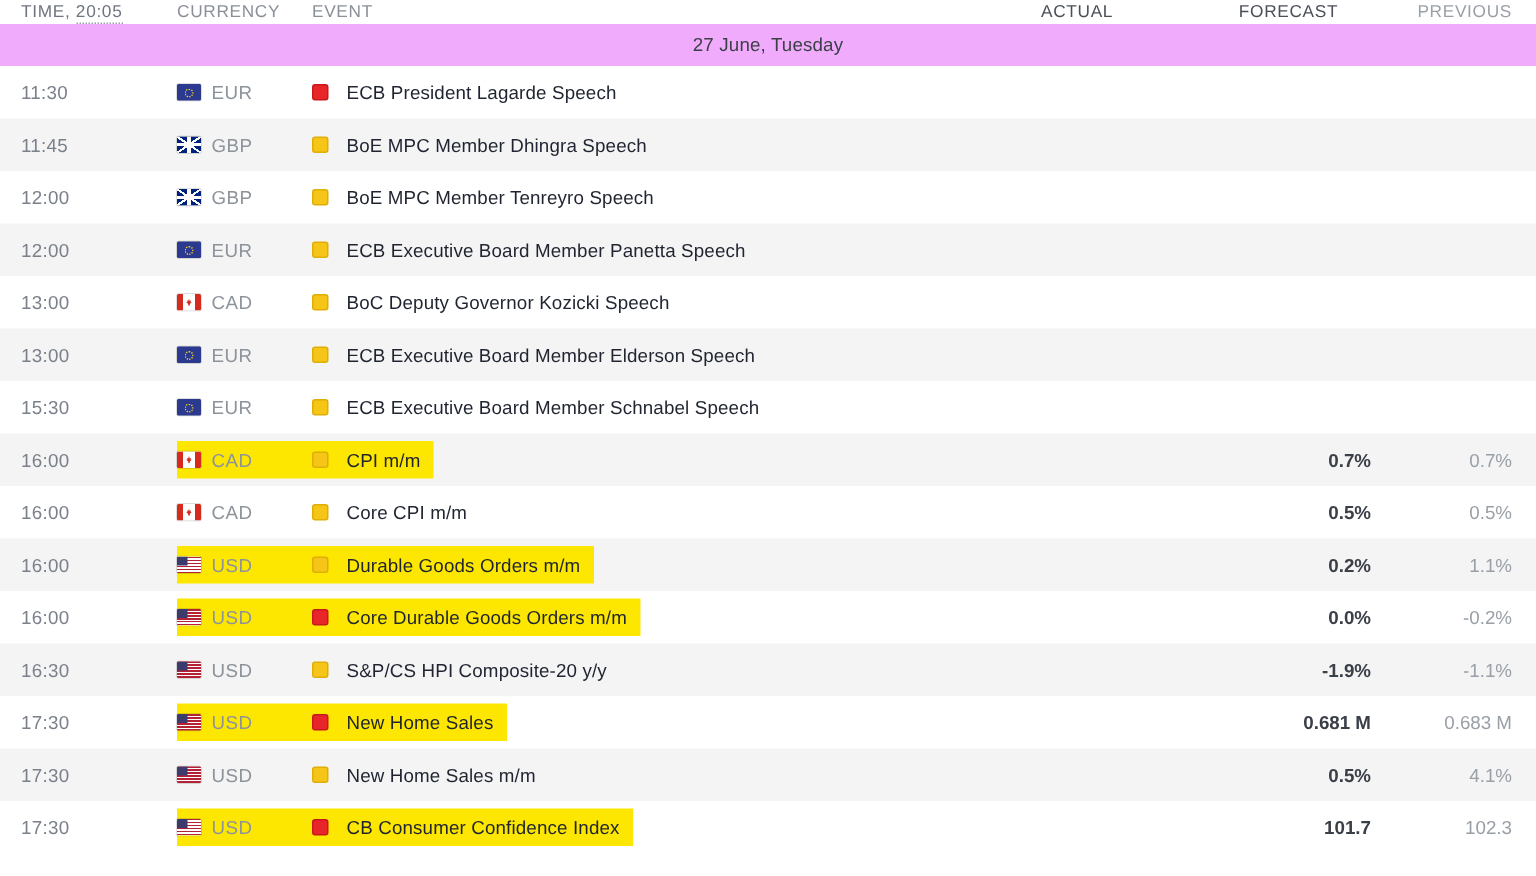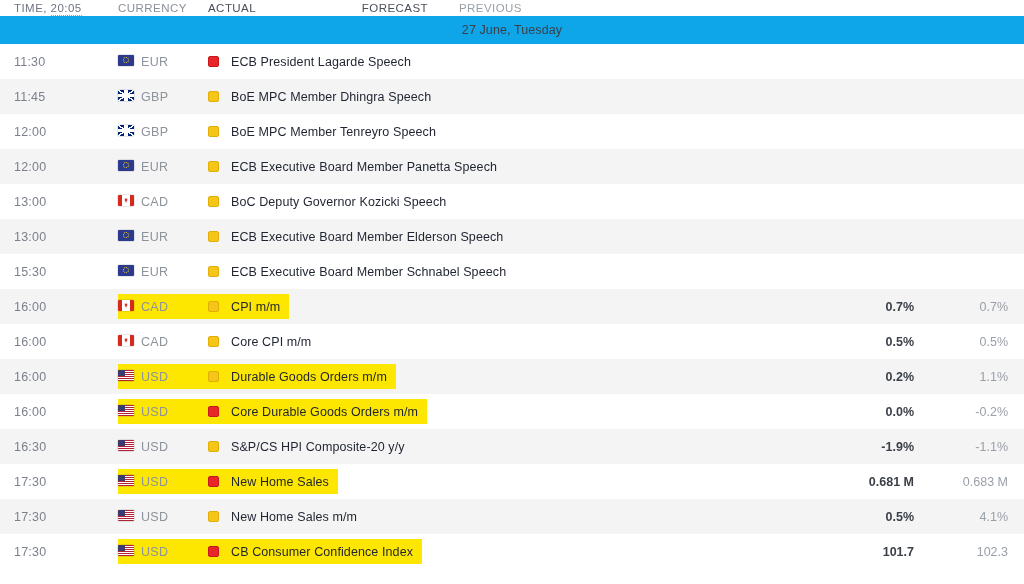--- a/index.html
+++ b/index.html
@@ -30,32 +30,32 @@
     background: #ffffff;
     font-size: 11.5px;
     letter-spacing: .45px;
     color: #8a8f98;
     text-transform: uppercase;
   }
   .cal-head .col-time   { width: 118px; padding-left: 14px; box-sizing: border-box; color: #6e7480;}
   .cal-head .col-cur    { width: 90px;  color: #8a8f98; }
   .cal-head .col-event  { flex: 1; color: #8a8f98; }
   .cal-head .col-actual { width: 110px; text-align: left; color: #4a4f58; }
-  .cal-head .col-fore   { width: 110px; text-align: right; color: #4a4f58; }
+  .cal-head .col-fore   { width: 110px; text-align: center; color: #4a4f58; }
   .cal-head .col-prev   { width: 110px; text-align: right; padding-right: 16px;
                           box-sizing: border-box; color: #9aa0a8; }
   .dotted {
     border-bottom: 1px dotted #9aa0a8;
     padding-bottom: 1px;
   }
 
   
   .date-row {
     height: 28px;
-    background: #0ea5e9;
+    background: #f0abfc;
     display: flex;
     align-items: center;
     justify-content: center;
     font-size: 12.5px;
     color: #3b3f46;
     letter-spacing: .1px;
   }
 
   
   .row {
@@ -91,21 +91,21 @@
     height: 25px;
     padding-right: 9px;
   }
   .marker.is-highlighted .hl {
     background: #fde700;
   }
 
   .c-cur {
     width: 90px;
     display: flex;
-    align-items: flex-start;
+    align-items: center;
     box-sizing: border-box;
   }
   .flag {
     width: 16px;
     height: 11px;
     margin-right: 7px;
     flex: none;
     border-radius: 1px;
     position: relative;
     overflow: hidden;
@@ -223,20 +223,21 @@
 </head>
 <body>
 
 <div class="calendar">
 
   <div class="cal-head">
     <div class="col-time"><span>TIME,</span>
       <span class="dotted">20:05</span>
     </div>
     <div class="col-cur">CURRENCY</div>
+    <div class="col-event">EVENT</div>
     <div class="col-actual">ACTUAL</div>
     <div class="col-fore">FORECAST</div>
     <div class="col-prev">PREVIOUS</div>
   </div>
 
   <div class="date-row">
     <span>27 June, Tuesday</span>
   </div>
 
   <div id="rows-container">

